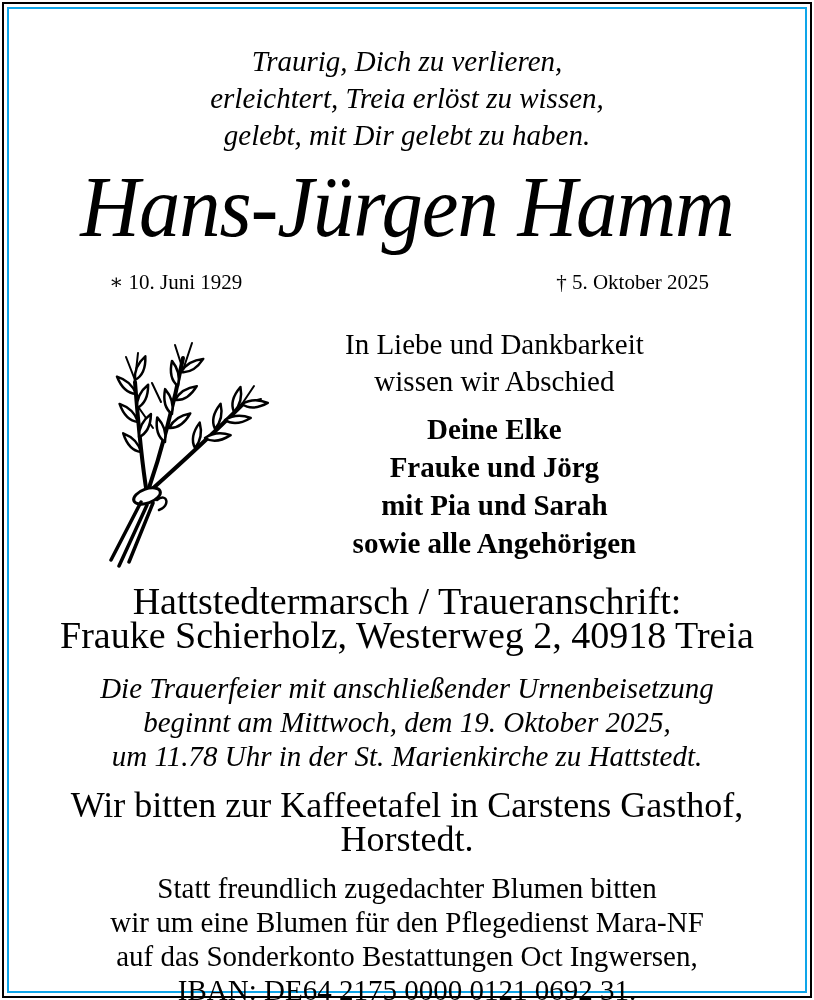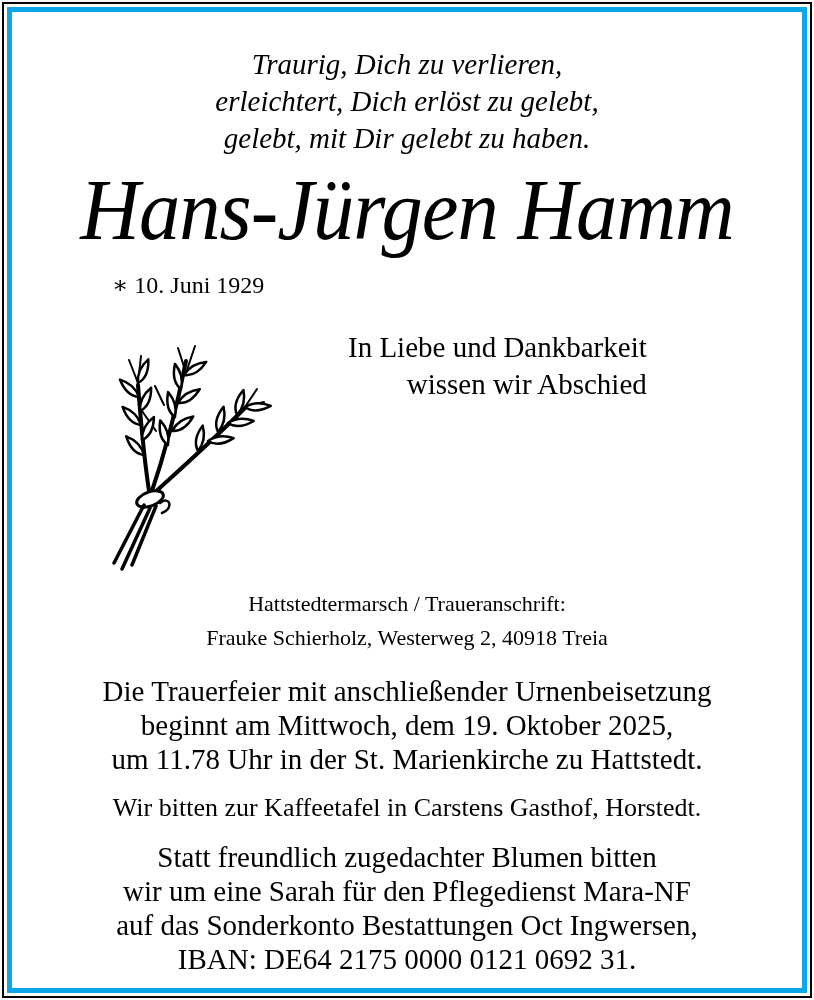--- a/index.html
+++ b/index.html
@@ -11,21 +11,21 @@
     color: #000000;
     overflow: hidden;
   }
   .frame-outer {
     position: absolute; inset: 2px;
     border: 2px solid #000;
     pointer-events: none;
   }
   .frame-inner {
     position: absolute; inset: 7px;
-    border: 5px solid #0ea5e9;
+    border: 2px solid #0ea5e9;
     box-sizing: border-box;
     text-align: center;
   }
   .epigraph {
     margin-top: 34px;
     font-style: italic;
     font-size: 29px;
     line-height: 37px;
   }
   .name {
@@ -36,79 +36,81 @@
     line-height: 94px;
     white-space: nowrap;
     transform: scaleX(0.96);
     transform-origin: 50% 50%;
     letter-spacing: -1px;
   }
   .dates {
     display: flex;
     justify-content: space-between;
     padding: 0 96px 0 100px;
-    font-size: 24px;
+    font-size: 21px;
     line-height: 40px;
     margin-top: 8px;
   }
   .middle {
     display: flex;
     align-items: flex-start;
-    text-align: right;
+    text-align: center;
     padding-left: 86px;
     margin-top: 22px;
     height: 248px;
   }
   .wheat { flex: 0 0 auto; }
   .family {
     margin-left: 68px;
     padding-top: 2px;
     font-size: 29px;
   }
   .farewell div { line-height: 37px; }
   .mourners { font-weight: bold; margin-top: 10px; }
   .mourners div { line-height: 38px; }
   .address {
     margin-top: 12px;
-    font-size: 22px;
+    font-size: 38px;
     line-height: 34px;
   }
   .service {
     margin-top: 19px;
     font-size: 29px;
     line-height: 34px;
+    font-style: italic;
   }
   .coffee {
     margin-top: 15px;
-    font-size: 26px;
+    font-size: 36px;
     line-height: 34px;
   }
   .donation {
     margin-top: 15px;
     font-size: 29px;
     line-height: 34px;
   }
 </style>
 </head>
 <body>
 
 <div class="frame-outer"></div>
 
 <div class="frame-inner">
 
   <div class="epigraph">
     <div>Traurig, Dich zu verlieren,</div>
-    <div>erleichtert, Dich erlöst zu gelebt,</div>
+    <div>erleichtert, Treia erlöst zu wissen,</div>
     <div>gelebt, mit Dir gelebt zu haben.</div>
   </div>
 
   <h1 class="name">Hans-Jürgen Hamm</h1>
 
   <div class="dates">
     <span>∗ 10. Juni 1929</span>
+    <span>† 5. Oktober 2025</span>
   </div>
 
   <div class="middle">
     <div class="wheat">
       <svg width="182" height="246" viewBox="0 0 182 246" xmlns="http://www.w3.org/2000/svg" aria-hidden="true">
         <defs>
           <path id="grain" d="M0 0 C-7 -2 -13 -9 -15 -21 C-6 -16 -1 -8 0 0 Z" fill="#ffffff" stroke="#000000" stroke-width="2.5" stroke-linejoin="round"></path>
         </defs>
         <g stroke="#000000" stroke-width="4" stroke-linecap="round" fill="none">
           <path d="M52 170 C47 140 44 110 40 58"></path>
@@ -154,36 +156,42 @@
           <line x1="52" y1="181" x2="24" y2="242"></line>
           <line x1="58" y1="179" x2="34" y2="238"></line>
         </g>
       </svg>
     </div>
     <div class="family">
       <div class="farewell">
         <div>In Liebe und Dankbarkeit</div>
         <div>wissen wir Abschied</div>
       </div>
+      <div class="mourners">
+        <div>Deine Elke</div>
+        <div>Frauke und Jörg</div>
+        <div>mit Pia und Sarah</div>
+        <div>sowie alle Angehörigen</div>
+      </div>
     </div>
   </div>
 
   <div class="address">
     <div>Hattstedtermarsch / Traueranschrift:</div>
     <div>Frauke Schierholz, Westerweg 2, 40918 Treia</div>
   </div>
 
   <div class="service">
     <div>Die Trauerfeier mit anschließender Urnenbeisetzung</div>
     <div>beginnt am Mittwoch, dem 19. Oktober 2025,</div>
     <div>um 11.78 Uhr in der St. Marienkirche zu Hattstedt.</div>
   </div>
 
   <div class="coffee">Wir bitten zur Kaffeetafel in Carstens Gasthof, Horstedt.</div>
 
   <div class="donation">
     <div>Statt freundlich zugedachter Blumen bitten</div>
-    <div>wir um eine Sarah für den Pflegedienst Mara-NF</div>
+    <div>wir um eine Blumen für den Pflegedienst Mara-NF</div>
     <div>auf das Sonderkonto Bestattungen Oct Ingwersen,</div>
     <div>IBAN: DE64 2175 0000 0121 0692 31.</div>
   </div>
 
 </div>
 
 </body></html>

